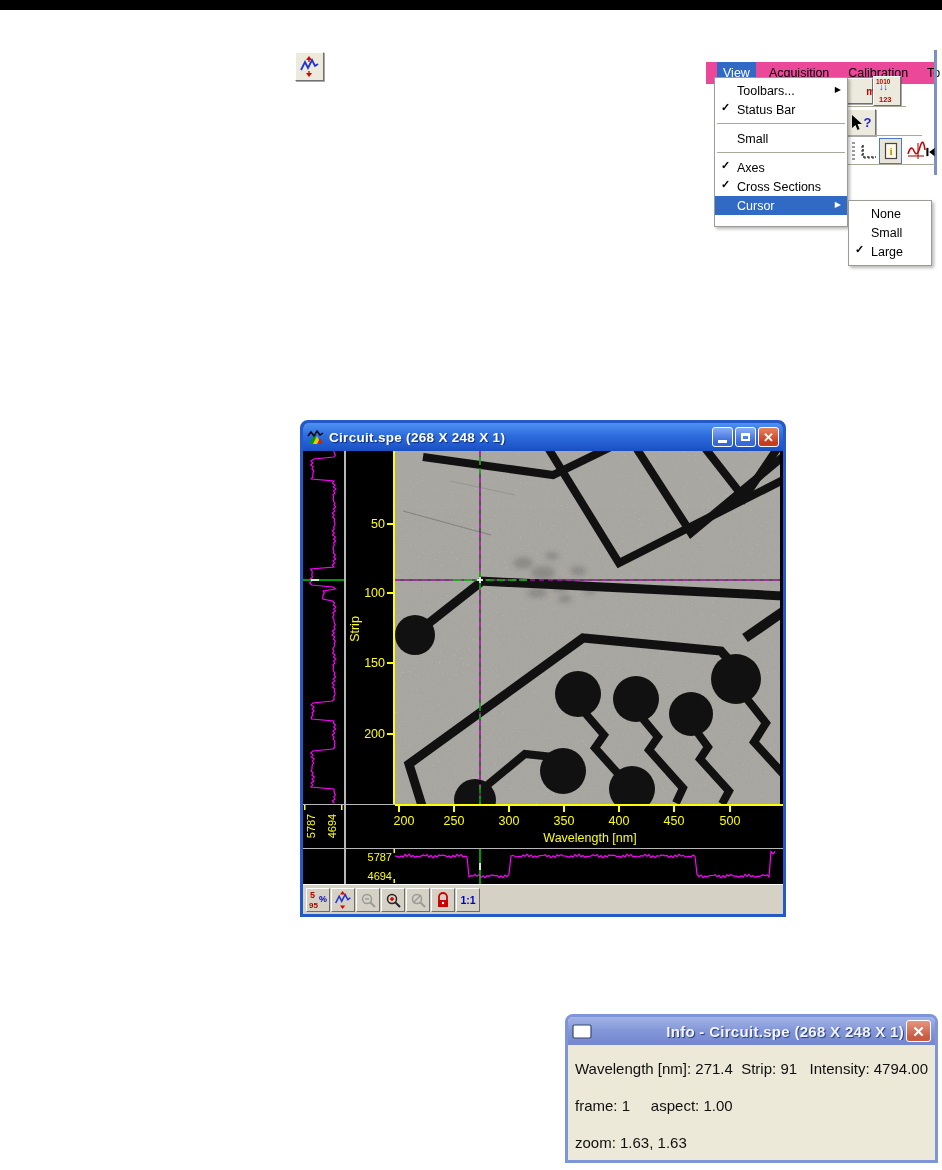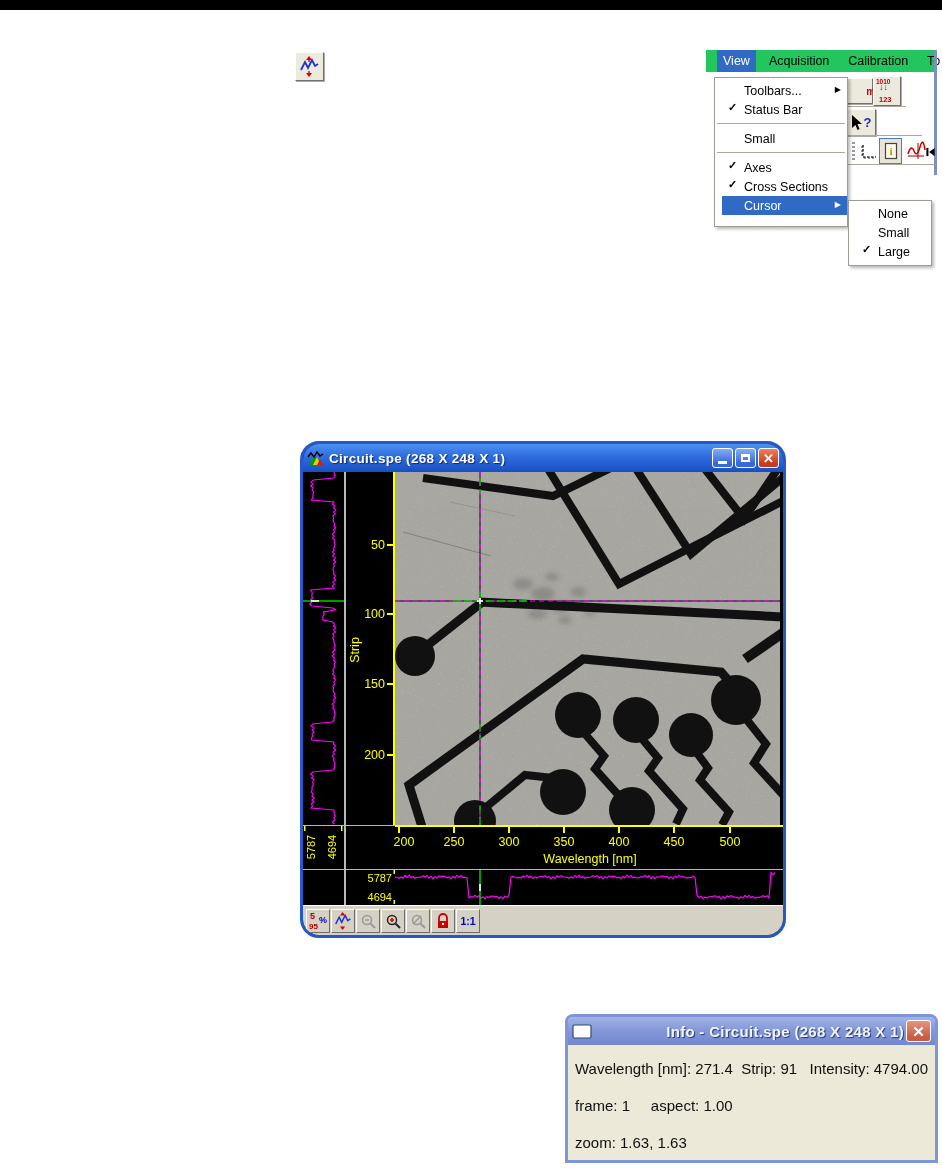--- a/index.html
+++ b/index.html
@@ -10,27 +10,27 @@
 
   
   .topbar{left:0;top:0;width:942px;height:10px;background:#000;}
 
   
   .btn3d{background:#ECE9DD;border:1px solid;border-color:#fff #707070 #707070 #fff;
          box-shadow:1px 1px 0 rgba(64,64,64,.45);display:flex;align-items:center;justify-content:center;}
   .flatbtn{background:transparent;display:flex;align-items:center;justify-content:center;}
 
   
-  .menubar{left:706px;top:50px;width:230px;height:22px;background:#22c55e;display:flex;align-items:stretch;padding-left:11px;box-sizing:border-box;}
+  .menubar{left:706px;top:62px;width:230px;height:22px;background:#ec4899;display:flex;align-items:stretch;padding-left:11px;box-sizing:border-box;}
   .menubar .mitem{font-size:12.5px;color:#000;padding:0 6px;display:flex;align-items:center;margin-right:7px;}
   .menubar .mitem.sel{background:#316AC5;color:#fff;}
 
   
   .menu{background:#fff;border:1px solid #9c9c94;box-shadow:2px 2px 3px rgba(0,0,0,.28);z-index:5;padding-top:3px;box-sizing:border-box;}
-  .menu .row{position:relative;height:19px;display:flex;align-items:center;font-size:12.5px;color:#000;padding-left:22px;margin-left:7px;}
+  .menu .row{position:relative;height:19px;display:flex;align-items:center;font-size:12.5px;color:#000;padding-left:22px;}
   .menu .row.hl{background:#316AC5;color:#fff;}
   .menu .check{position:absolute;left:6px;top:1px;font-size:11px;font-weight:bold;}
   .menu .subarrow{position:absolute;right:6px;top:4px;font-size:8px;}
   .menu .sep{height:1px;background:#ACA899;margin:4px 2px;border-bottom:1px solid #fff;}
 
   
   .fragline{background:#ACA899;}
   .redtext{color:#C40000;font-weight:bold;padding-left:28px;}
 
   
@@ -178,21 +178,21 @@
     </div>
     <div class="row">
       <span>Small</span>
     </div>
     <div class="row">
       <span class="check">✓</span>
       <span>Large</span>
     </div>
   </div>
 
-  <div class="abs xpwin" style="left:300px;top:441px;width:486px;height:497px;border-radius:19px;">
+  <div class="abs xpwin" style="left:300px;top:420px;width:486px;height:497px;">
     <div class="titlebar">
       <svg width="17" height="15" viewBox="0 0 17 15">
         <polygon points="2,14 8,4 11,14" fill="#00A000"></polygon>
         <polygon points="6,14 10,6 14,14" fill="#E8D000"></polygon>
         <polygon points="10,14 13,8 16,14" fill="#D02000"></polygon>
         <polyline points="1,6 4,2 7,6 10,1 13,5 16,3" fill="none" stroke="#000" stroke-width="1.4"></polyline>
       </svg>
       <span class="titletext">Circuit.spe (268 X 248 X 1)</span>
       <div class="tbtn">
           <div class="dash"></div>

